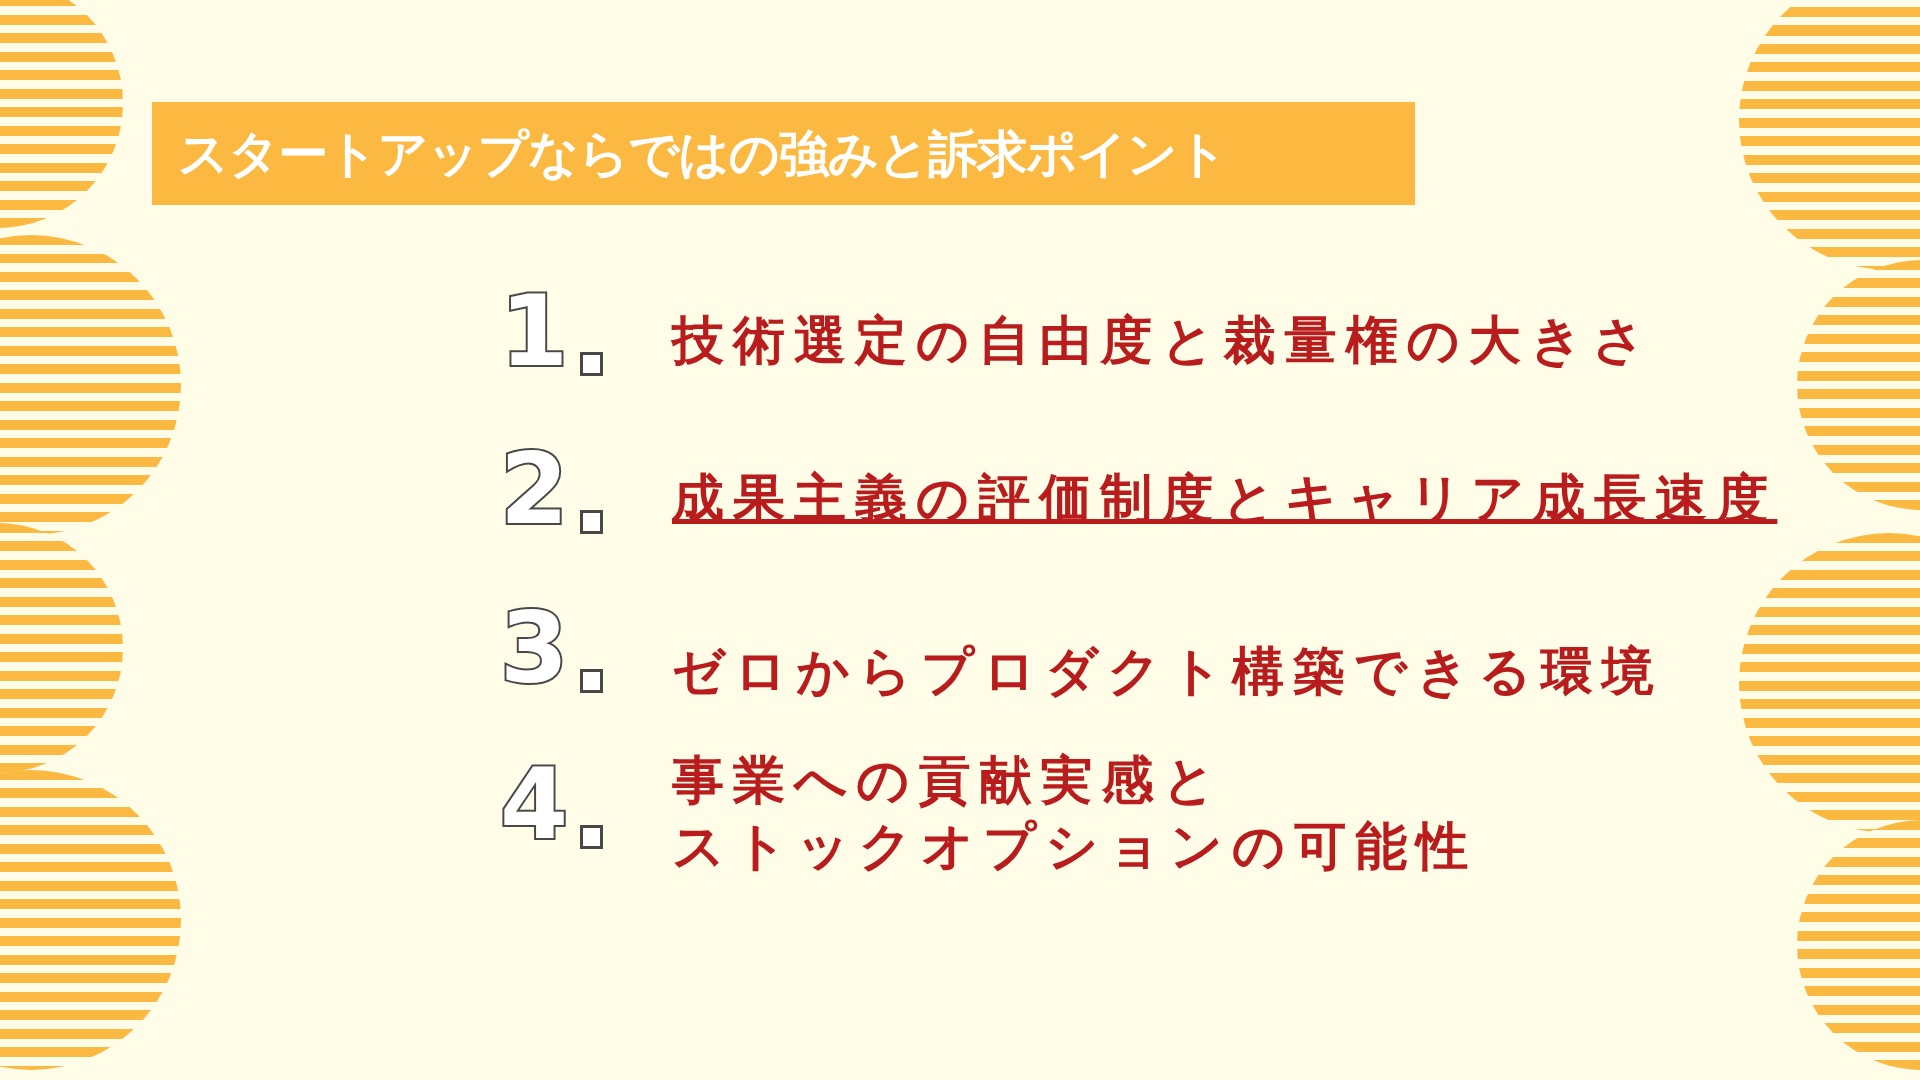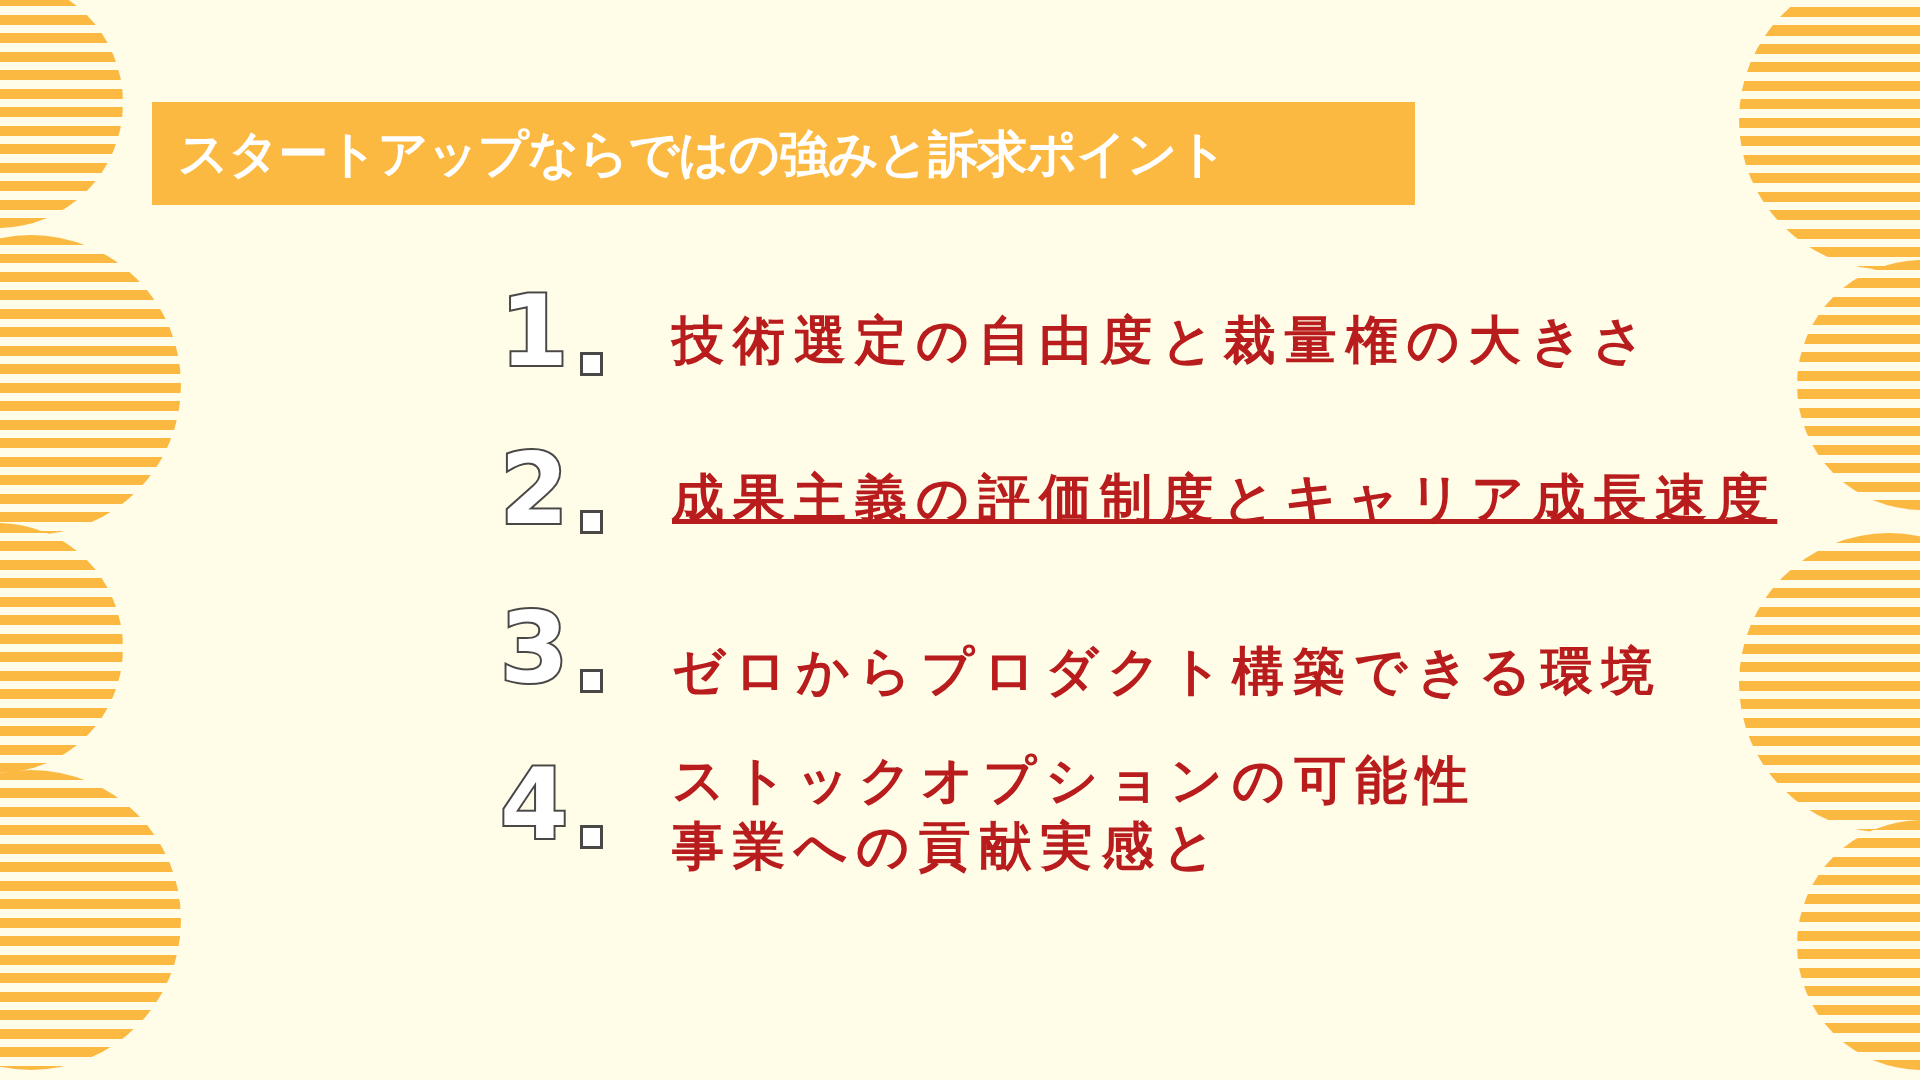--- a/index.html
+++ b/index.html
@@ -134,16 +134,16 @@
     <div>ゼロからプロダクト構築できる環境</div>
   </div>
 </div>
 
 <div class="item" style="top:773px; height:80px;">
   <div class="num" style="top:0; height:80px;">
     <span class="num-digit">4</span>
     <span class="num-dot"></span>
   </div>
   <div class="item-text" style="top:-26px;">
+    <div>事業への貢献実感と</div>
     <div>ストックオプションの可能性</div>
-    <div>事業への貢献実感と</div>
   </div>
 </div>
 
 </body></html>

